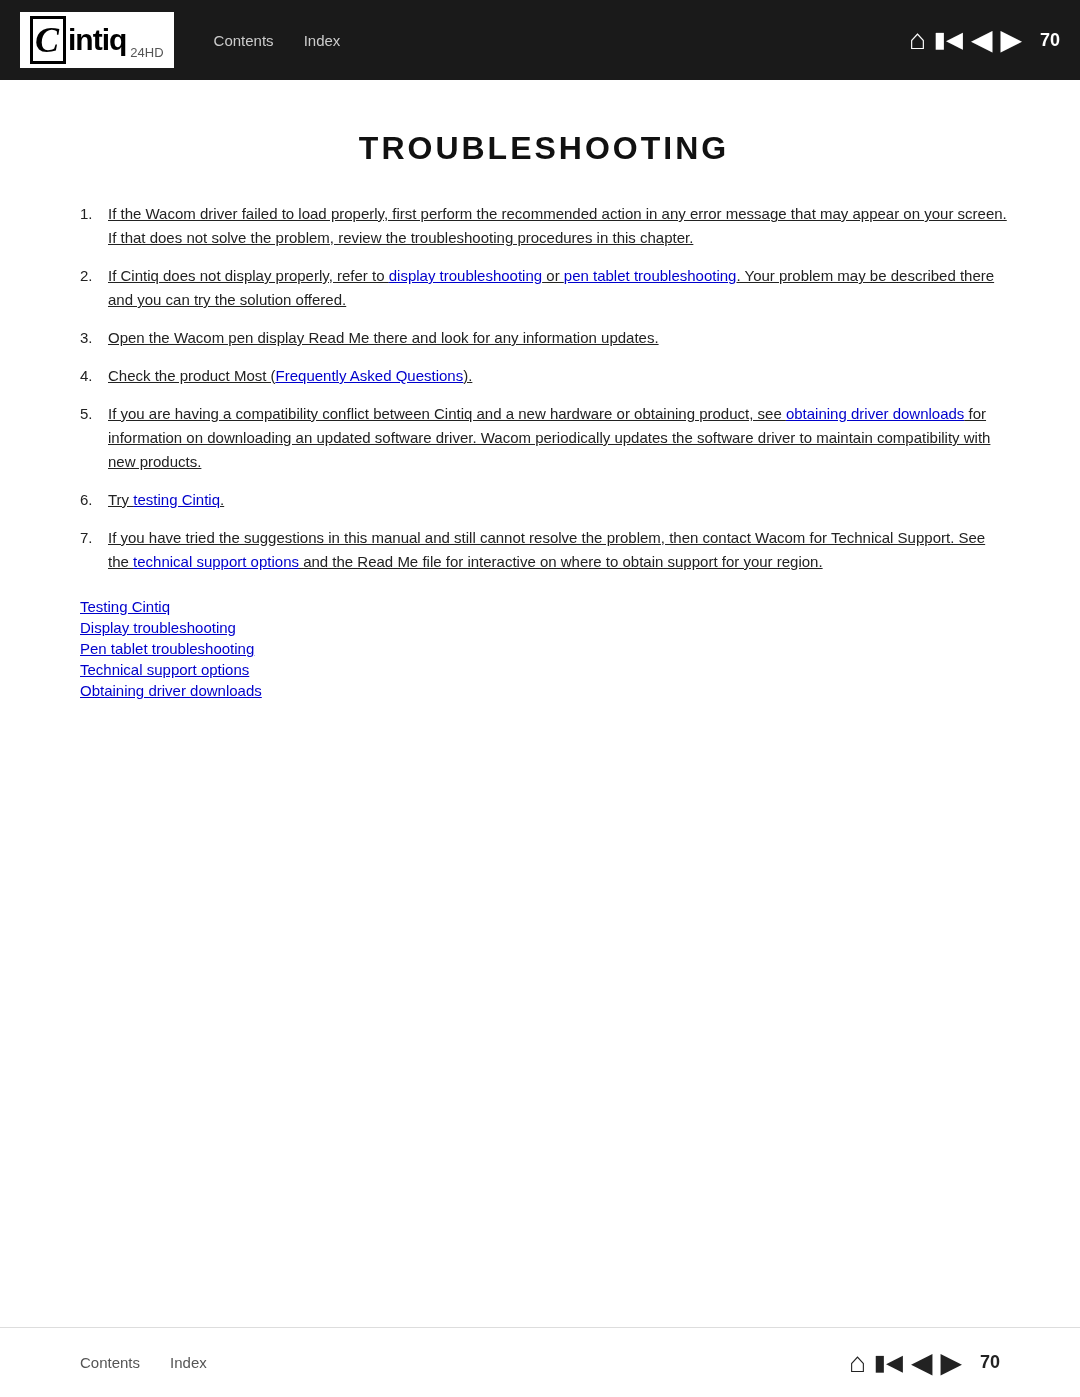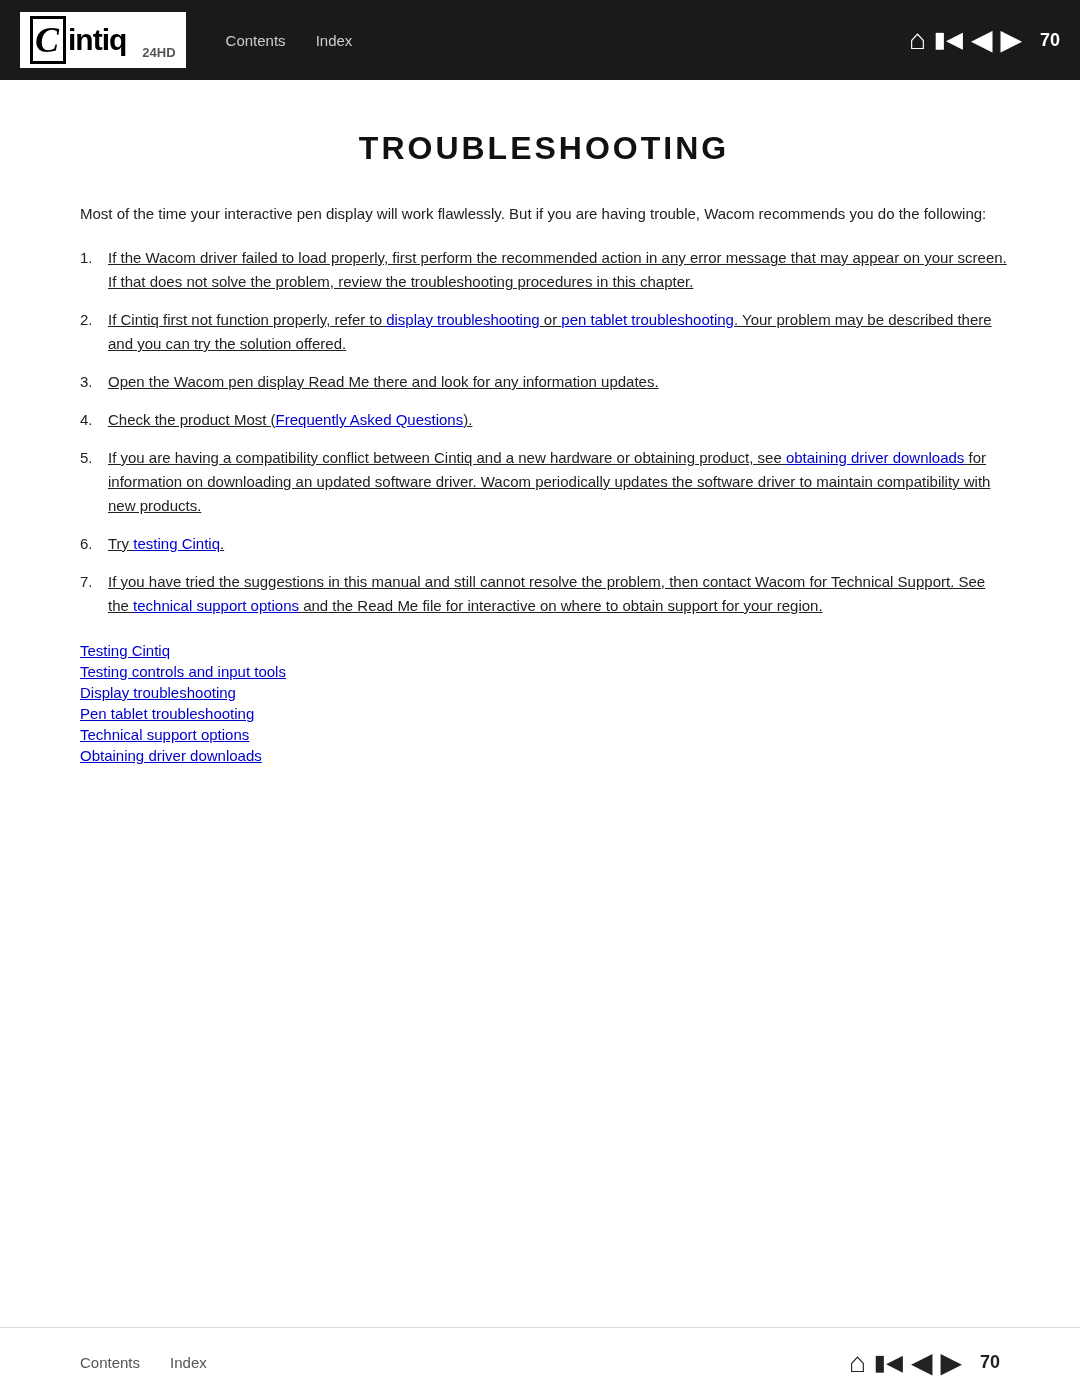--- a/index.html
+++ b/index.html
@@ -46,22 +46,22 @@
       font-size: 30px;
       font-weight: bold;
       color: #000;
       font-family: Arial, sans-serif;
       letter-spacing: -1px;
       text-align: center;
     }
     .logo-24hd {
       font-size: 13px;
       color: #555;
-      font-weight: bold;
-      margin-left: 16px;
+      font-weight: normal;
+      margin-left: 4px;
       align-self: flex-end;
       margin-bottom: 4px;
     }
     .header-nav {
       display: flex;
       align-items: center;
       gap: 30px;
       flex: 1;
     }
     .header-nav a {
@@ -210,33 +210,32 @@
     <span class="nav-icon" style="font-size:22px;">▮◀</span>
     <span class="nav-icon">◀</span>
     <span class="nav-icon">▶</span>
     <span class="page-num-header">70</span>
   </div>
 </header>
 
 <main class="content">
   <h1 class="page-title">TROUBLESHOOTING</h1>
 
-  <p class="intro-para">Most of the time your interactive pen display will work flawlessly.  But if you are having trouble, Wacom recommends you do the following:</p>
 
   <ol class="numbered-list">
 
     <li class="numbered-list-item">
       <span class="list-num">1.</span>
       <span class="list-content">If the Wacom driver failed to load properly, first perform the recommended action in any error message that may appear on your screen.  If that does not solve the problem, review the troubleshooting procedures in this chapter.</span>
     </li>
 
     <li class="numbered-list-item">
       <span class="list-num">2.</span>
       <span class="list-content">
-        <span>If Cintiq first not function properly, refer to </span><a href="#" class="inline-link">display troubleshooting</a><span> or </span><a href="#" class="inline-link">pen tablet troubleshooting</a><span>. Your problem may be described there and you can try the solution offered.</span>
+        <span>If Cintiq does not display properly, refer to </span><a href="#" class="inline-link">display troubleshooting</a><span> or </span><a href="#" class="inline-link">pen tablet troubleshooting</a><span>. Your problem may be described there and you can try the solution offered.</span>
       </span>
     </li>
 
     <li class="numbered-list-item">
       <span class="list-num">3.</span>
       <span class="list-content">Open the Wacom pen display Read Me there and look for any information updates.</span>
     </li>
 
     <li class="numbered-list-item">
       <span class="list-num">4.</span>
@@ -263,21 +262,20 @@
       <span class="list-num">7.</span>
       <span class="list-content">
         <span>If you have tried the suggestions in this manual and still cannot resolve the problem, then contact Wacom for Technical Support.  See the </span><a href="#" class="inline-link">technical support options</a><span> and the Read Me file for interactive on where to obtain support for your region.</span>
       </span>
     </li>
 
   </ol>
 
   <div class="section-links">
     <a href="#">Testing Cintiq</a>
-    <a href="#">Testing controls and input tools</a>
     <a href="#">Display troubleshooting</a>
     <a href="#">Pen tablet troubleshooting</a>
     <a href="#">Technical support options</a>
     <a href="#">Obtaining driver downloads</a>
   </div>
 </main>
 
 <footer class="footer">
   <nav class="footer-nav">
     <a href="#">Contents</a>

